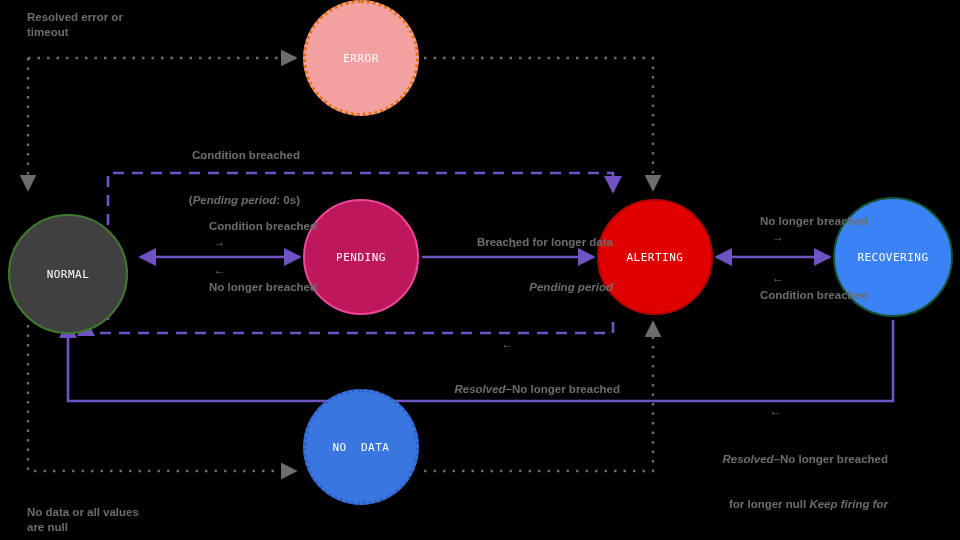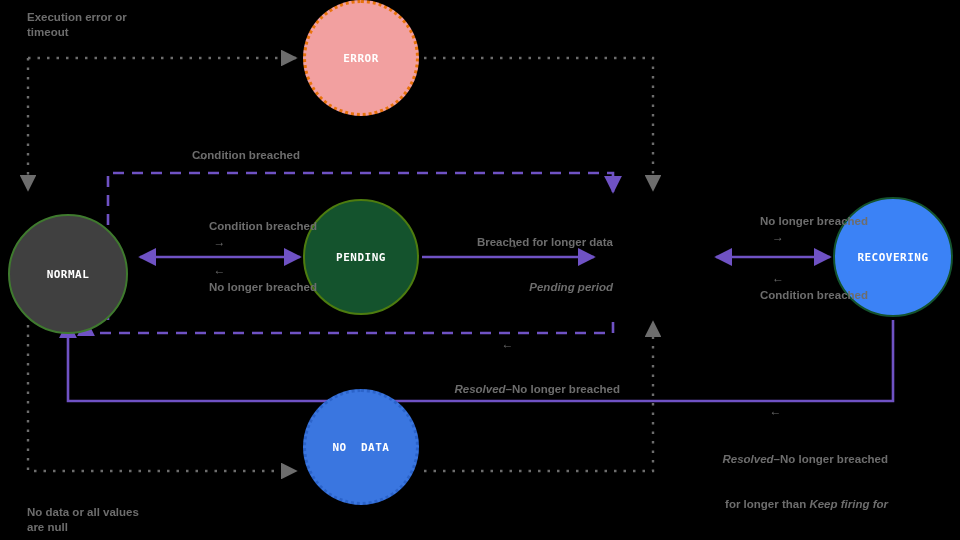--- a/index.html
+++ b/index.html
@@ -8,21 +8,21 @@
     font-family:"Liberation Sans",sans-serif;
   }
   #stage svg.layer{position:absolute;left:0;top:0;width:960px;height:540px;}
   .node{
     position:absolute;border-radius:50%;
     display:flex;align-items:center;justify-content:center;
     color:#ffffff;box-sizing:border-box;
   }
   .node .nlabel{
     font-family:"DejaVu Sans Mono","Liberation Mono",monospace;
-    font-size:11px;letter-spacing:.5px;font-weight:700;
+    font-size:11px;letter-spacing:.5px;font-weight:400;
     text-align:center;line-height:1;white-space:pre;
   }
   .edge-label{
     position:absolute;color:#6d6d6d;font-size:11.5px;line-height:15px;
     font-weight:700;text-align:right;white-space:pre;
   }
   .edge-label.left{text-align:left;}
   .edge-label i{font-style:italic;}
   .arrowglyph{
     position:absolute;color:#6d6d6d;font-size:12px;line-height:12px;
@@ -90,41 +90,45 @@
   </svg>
 
   <div class="node" style="left:303px;top:0px;width:116px;height:116px;background:#f2a0a0;border:3px dotted #e8730c;">
     <span class="nlabel">ERROR</span>
   </div>
 
   <div class="node" style="left:8px;top:214px;width:120px;height:120px;background:#404040;border:2px solid #3f7a2e;">
     <span class="nlabel">NORMAL</span>
   </div>
 
-  <div class="node" style="left:303px;top:199px;width:116px;height:116px;background:#14532d;border:2px solid #4d7c0f;">
+  <div class="node" style="left:303px;top:199px;width:116px;height:116px;background:#be185d;border:2px solid #ec4899;">
     <span class="nlabel">PENDING</span>
   </div>
 
+  <div class="node" style="left:597px;top:199px;width:116px;height:116px;background:#e00000;border:2px solid #b30000;">
+    <span class="nlabel">ALERTING</span>
+  </div>
 
   <div class="node" style="left:833px;top:197px;width:120px;height:120px;background:#3b82f6;border:2px solid #14532d;">
     <span class="nlabel">RECOVERING</span>
   </div>
 
   <div class="node" style="left:303px;top:389px;width:116px;height:116px;background:#3a76e0;border:3px dotted #2b63c9;">
     <span class="nlabel">NO  DATA</span>
   </div>
 
-  <div class="edge-label left" style="left:27px;top:10px;width:200px;">Execution error or
+  <div class="edge-label left" style="left:27px;top:10px;width:200px;">Resolved error or
 timeout</div>
 
   <div class="edge-label left" style="left:27px;top:485px;width:220px;margin-top:20px;">No data or all values
 are null</div>
 
   <div class="edge-label" style="left:105px;top:118px;width:195px;">
     <div>Condition breached</div>
+    <div><span>(</span><i>Pending period</i><span>: 0s)</span></div>
   </div>
   <div class="arrowglyph" style="left:105px;top:150px;width:195px;">→</div>
 
   <div class="edge-label" style="left:122px;top:219px;width:195px;">Condition breached</div>
   <div class="arrowglyph" style="left:122px;top:236px;width:195px;">→</div>
 
   <div class="arrowglyph" style="left:122px;top:264px;width:195px;">←</div>
   <div class="edge-label" style="left:122px;top:280px;width:195px;">No longer breached</div>
 
   <div class="edge-label" style="left:413px;top:205px;width:200px;">
@@ -140,16 +144,16 @@
   <div class="edge-label" style="left:688px;top:288px;width:180px;">Condition breached</div>
 
   <div class="arrowglyph" style="left:395px;top:338px;width:225px;">←</div>
   <div class="edge-label" style="left:395px;top:352px;width:225px;">
     <div><i>Resolved</i><span>–No longer breached</span></div>
   </div>
 
   <div class="arrowglyph" style="left:663px;top:405px;width:225px;">←</div>
   <div class="edge-label" style="left:663px;top:422px;width:225px;">
     <div><i>Resolved</i><span>–No longer breached</span></div>
-    <div><span>for longer than </span><i>Keep firing for</i></div>
+    <div><span>for longer null </span><i>Keep firing for</i></div>
   </div>
 
 </div>
 
 </body></html>

